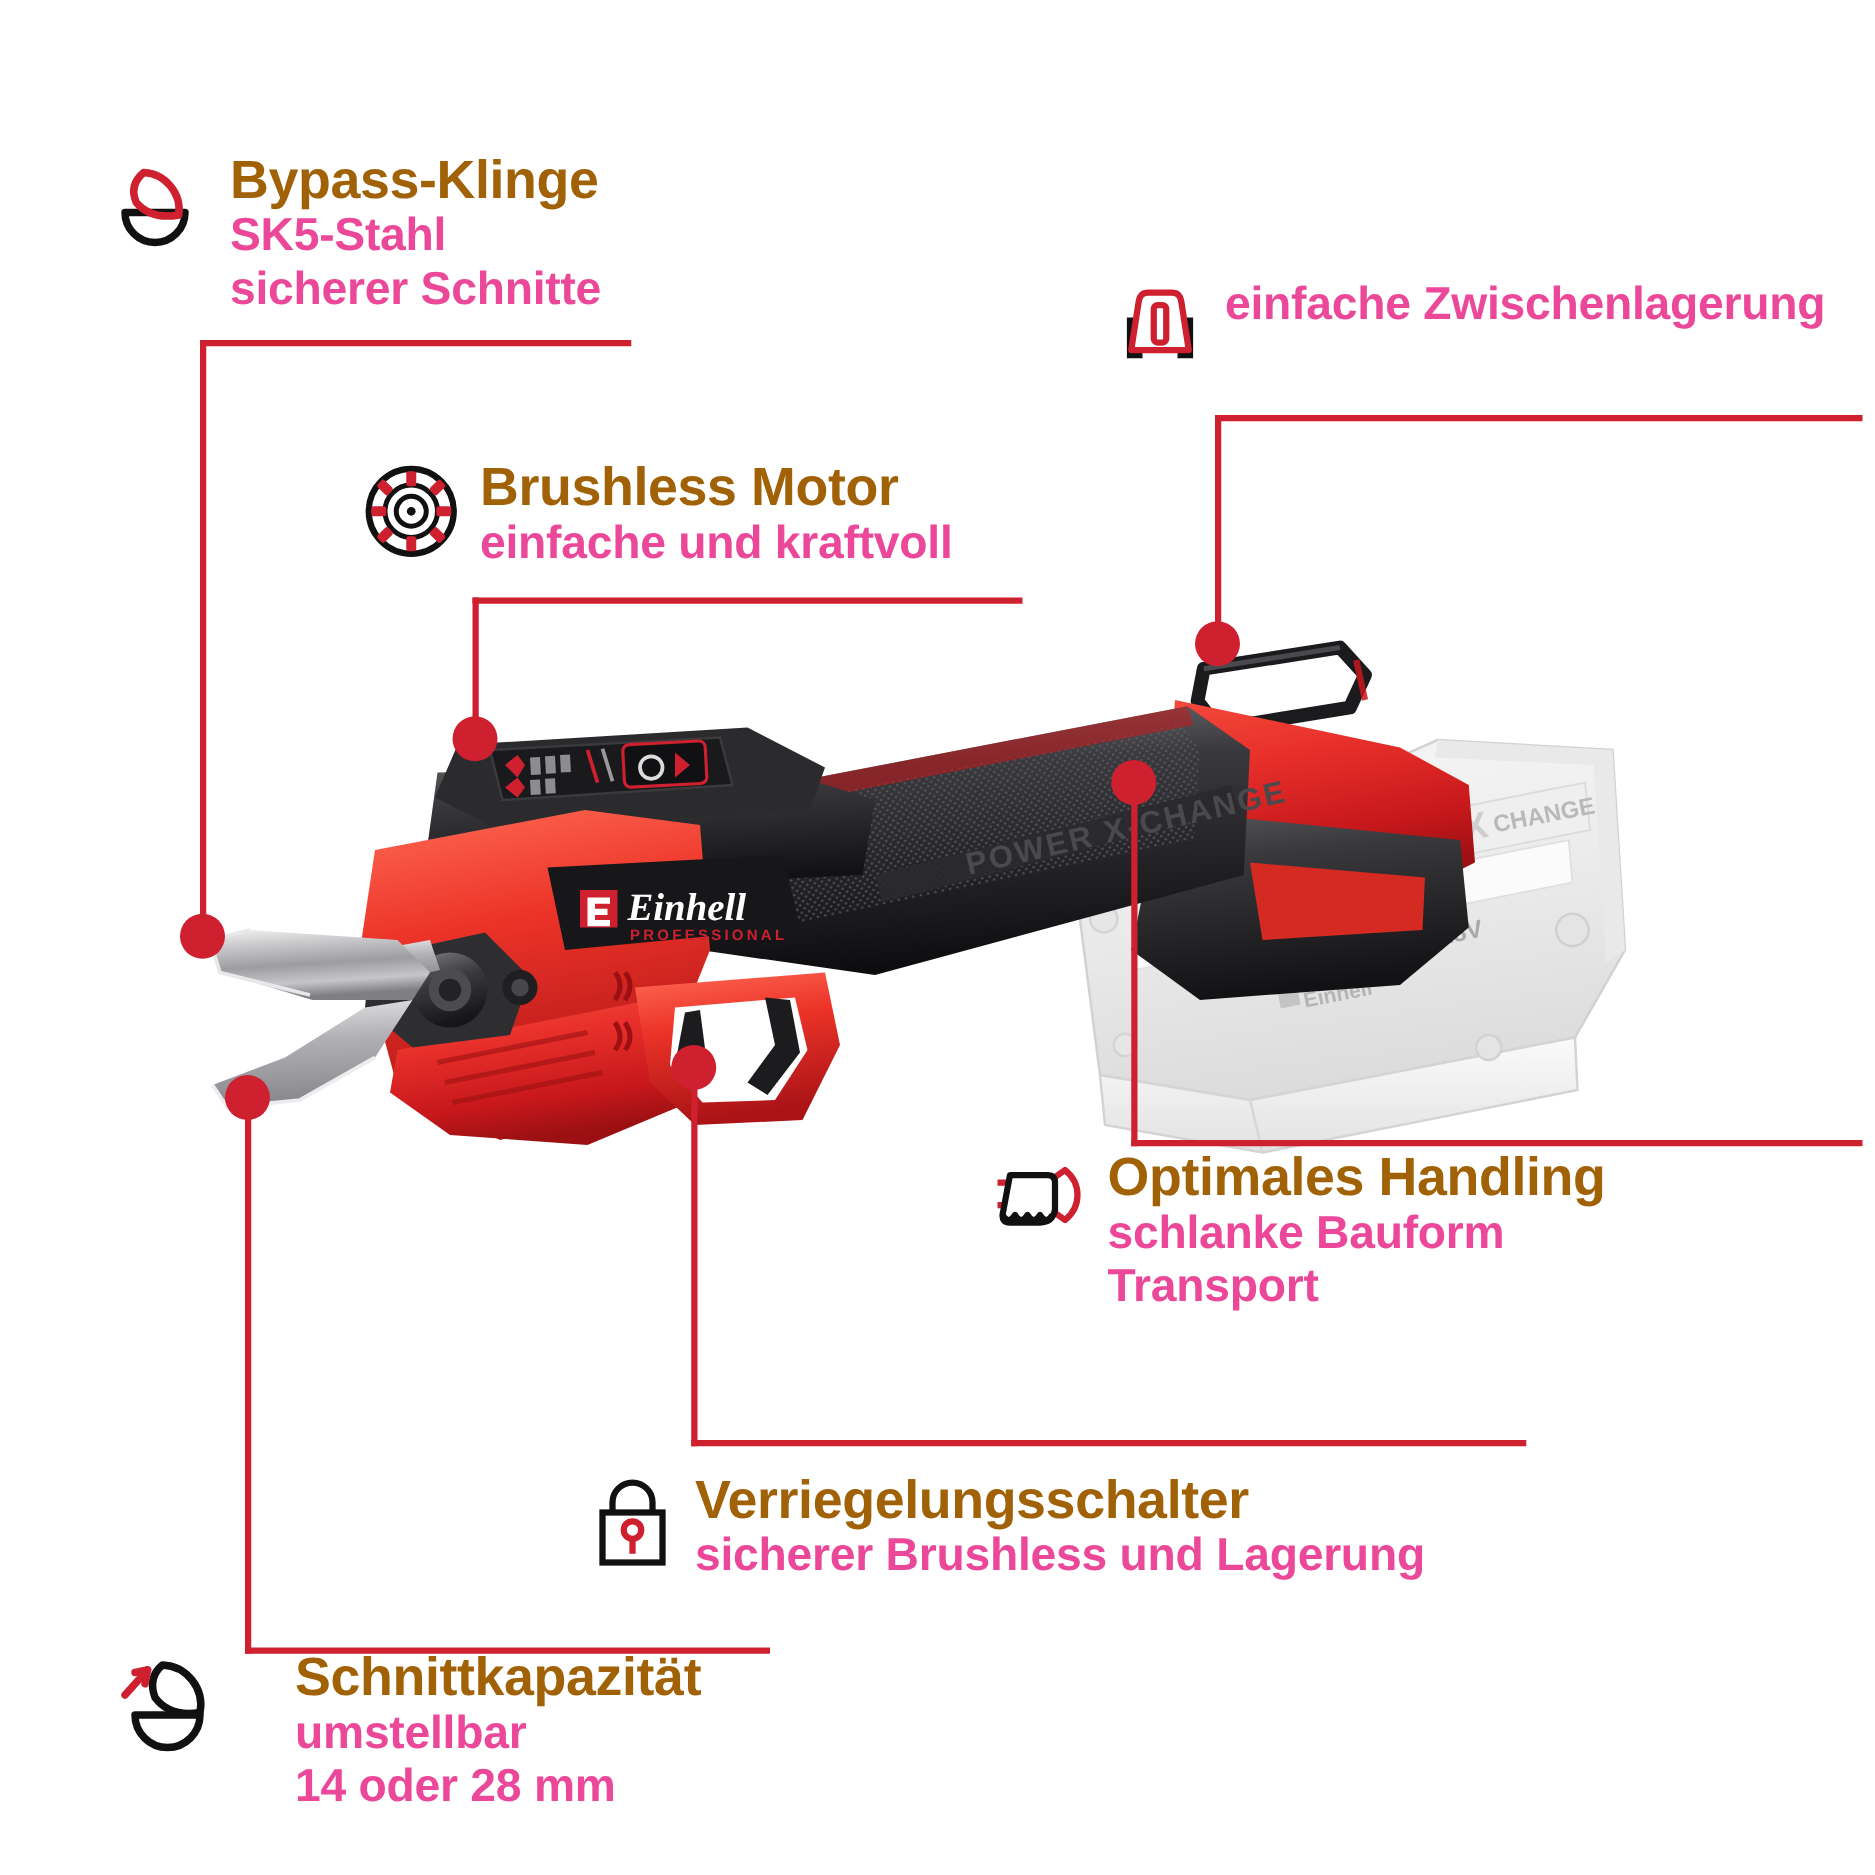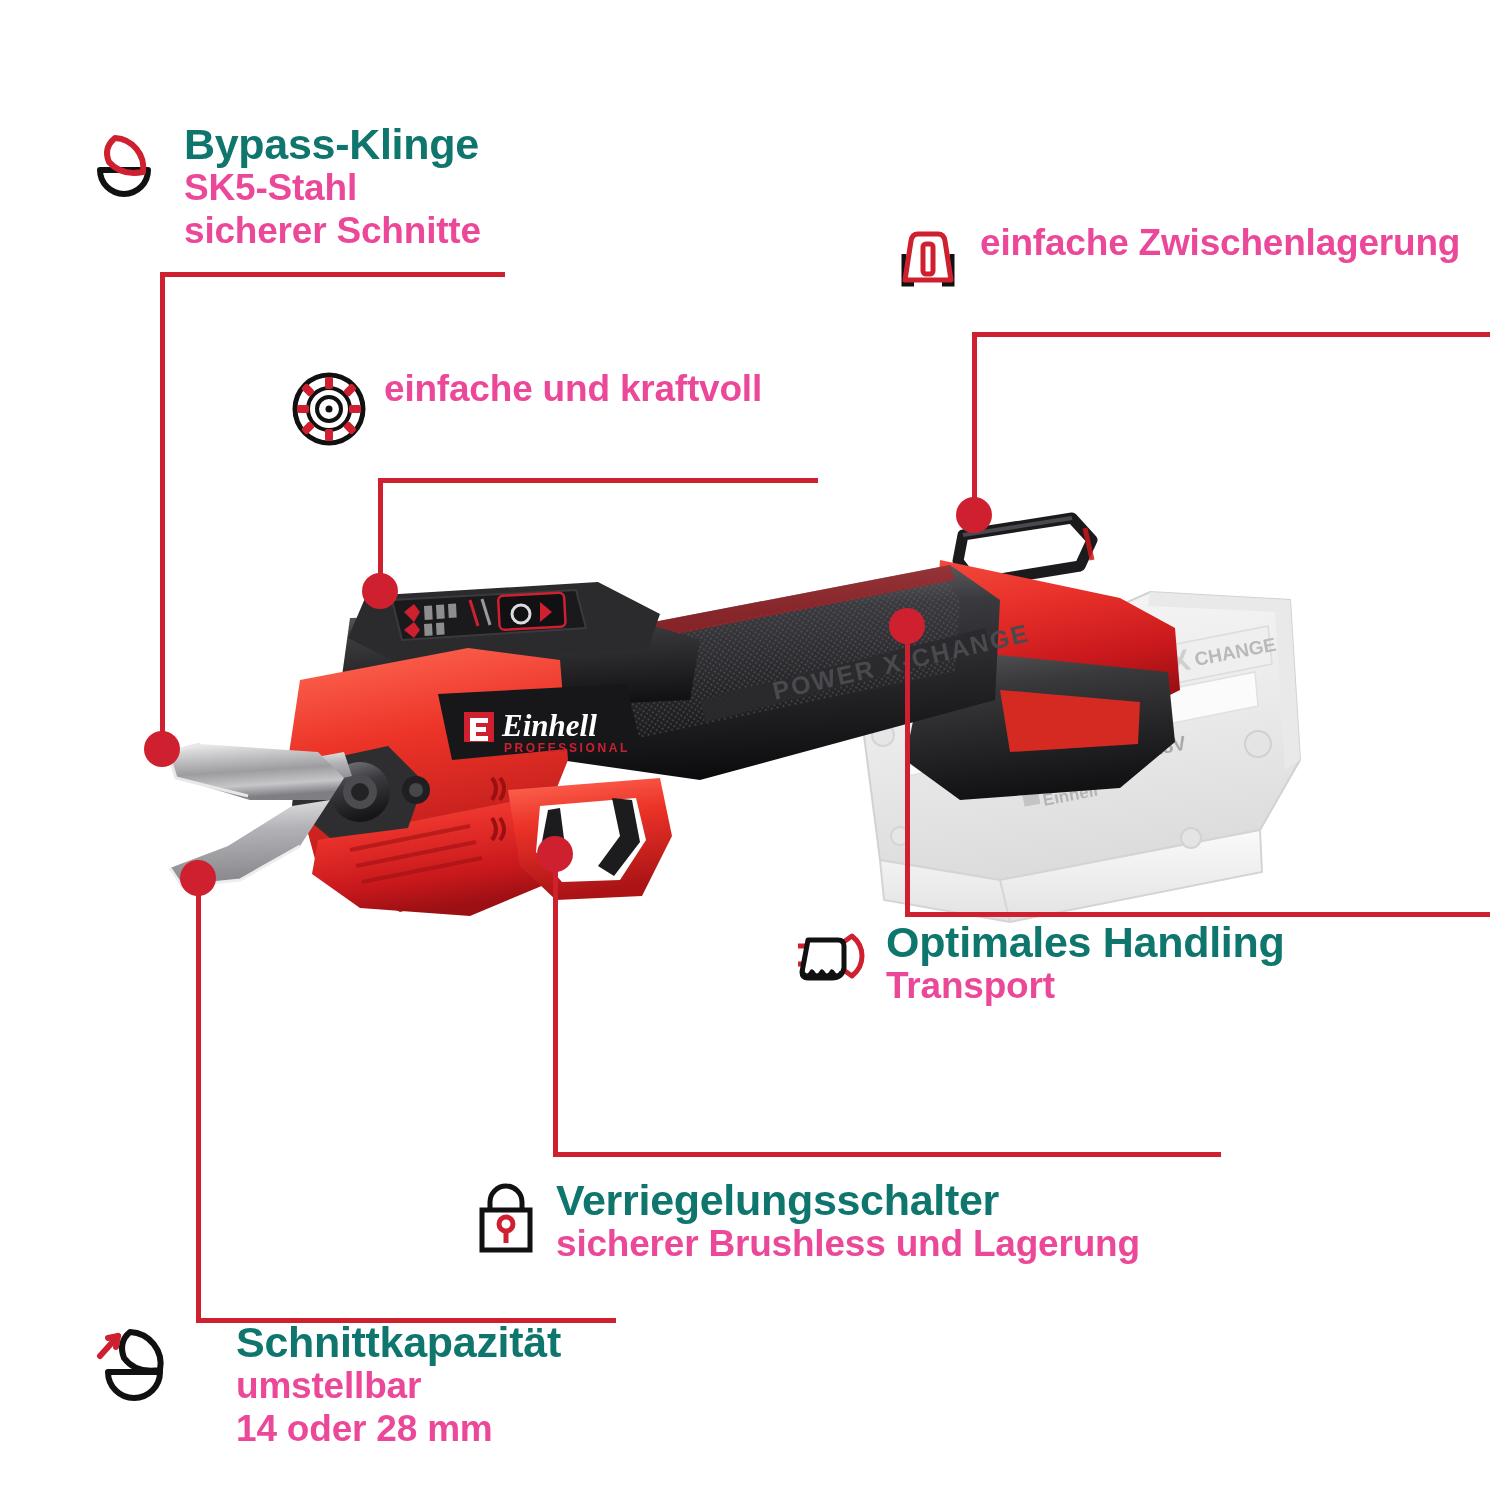--- a/index.html
+++ b/index.html
@@ -3,21 +3,21 @@
 <meta charset="utf-8">
 <style>
   html,body{margin:0;padding:0;background:#fff;}
   body{width:1500px;height:1500px;overflow:hidden;font-family:"Liberation Sans",sans-serif;}
   #stage{position:relative;width:1500px;height:1500px;background:#ffffff;}
 
   
   .callout{position:absolute;display:flex;align-items:flex-start;gap:14px;}
   .callout .ico{flex:0 0 auto;display:block;}
   .callout .txt{display:block;}
-  .c-title{font-size:43px;font-weight:bold;color:#0f766e;line-height:1.04;white-space:nowrap;letter-spacing:-0.3px;}
+  .c-title{font-size:43px;font-weight:bold;color:#a16207;line-height:1.04;white-space:nowrap;letter-spacing:-0.3px;}
   .c-sub{font-size:37px;font-weight:bold;color:#ec4899;line-height:1.16;white-space:nowrap;letter-spacing:-0.2px;}
 
   
   .conn{position:absolute;background:#cf2030;}
   .conn.h{height:5px;}
   .conn.v{width:5px;}
   .dot{position:absolute;width:36px;height:36px;border-radius:50%;background:#cf2030;}
 
   
   #product{position:absolute;left:0;top:0;width:1500px;height:1500px;}
@@ -248,33 +248,35 @@
         <rect x="37" y="61" width="8" height="12" rx="2"></rect>
         <rect x="9" y="37" width="12" height="8" rx="2"></rect>
         <rect x="61" y="37" width="12" height="8" rx="2"></rect>
         <rect x="16" y="16" width="8" height="12" rx="2" transform="rotate(-45 20 22)"></rect>
         <rect x="58" y="16" width="8" height="12" rx="2" transform="rotate(45 62 22)"></rect>
         <rect x="16" y="54" width="8" height="12" rx="2" transform="rotate(45 20 60)"></rect>
         <rect x="58" y="54" width="8" height="12" rx="2" transform="rotate(-45 62 60)"></rect>
       </g>
     </svg>
     <div class="txt">
+      <div class="c-title">Brushless Motor</div>
       <div class="c-sub">einfache und kraftvoll</div>
     </div>
   </div>
 
   <div class="callout" style="left:790px;top:920px;">
     <svg class="ico" width="82" height="76" viewBox="0 0 82 76">
       <path d="M62 16 q10 8 10 20 q0 12 -10 20 l-14 -10 l0 -20 z" fill="none" stroke="#cf2030" stroke-width="5" stroke-linejoin="round"></path>
       <path d="M8 26 h8 M8 44 h8" stroke="#cf2030" stroke-width="5"></path>
       <path d="M18 20 h30 q6 0 6 6 v22 q-2 10 -12 10 h-24 q-6 0 -6 -6 z" fill="#fff" stroke="#111" stroke-width="5" stroke-linejoin="round"></path>
       <path d="M12 52 q5 8 10 0 q5 8 10 0 q5 8 10 0 q5 8 10 0" fill="none" stroke="#111" stroke-width="5" stroke-linejoin="round"></path>
     </svg>
     <div class="txt">
       <div class="c-title">Optimales Handling</div>
+      <div class="c-sub">schlanke Bauform</div>
       <div class="c-sub">Transport</div>
     </div>
   </div>
 
   <div class="callout" style="left:470px;top:1158px;margin-top:20px;">
     <svg class="ico" width="72" height="80" viewBox="0 0 72 80">
       <path d="M20 32 v-8 a16 16 0 0 1 32 0 v8" fill="none" stroke="#111" stroke-width="5"></path>
       <rect x="12" y="32" width="48" height="40" fill="none" stroke="#111" stroke-width="5"></rect>
       <circle cx="36" cy="46" r="7" fill="none" stroke="#cf2030" stroke-width="5"></circle>
       <path d="M36 53 v12" stroke="#cf2030" stroke-width="5"></path>

